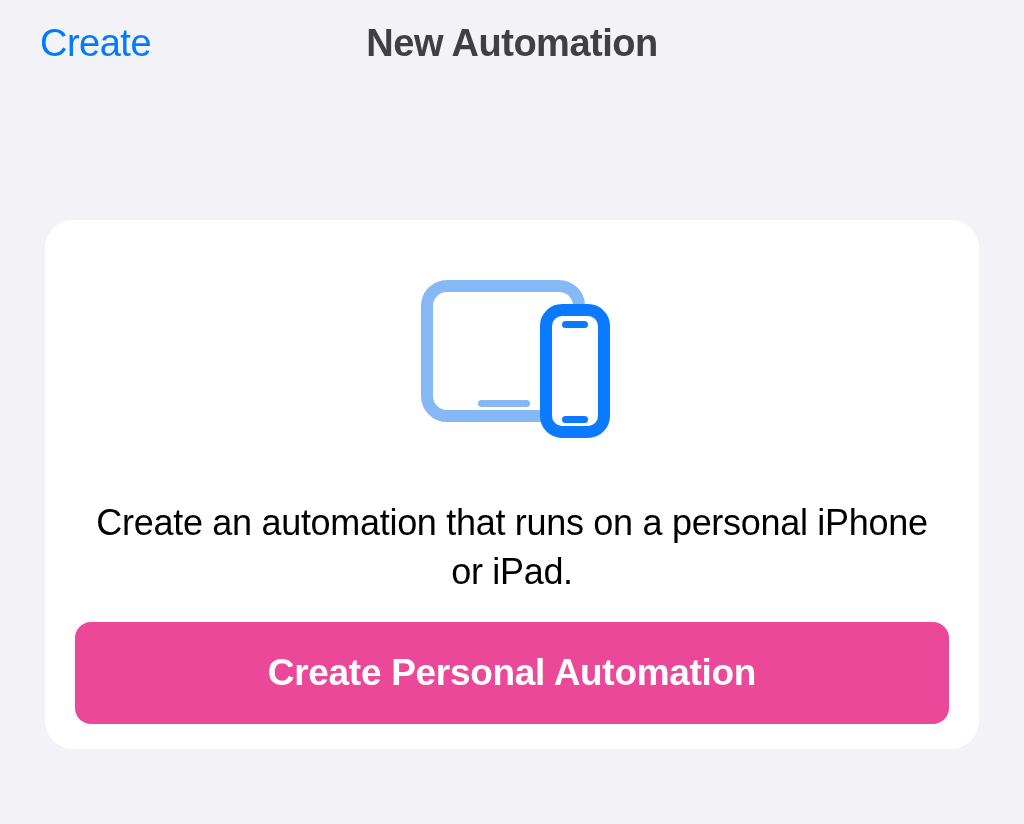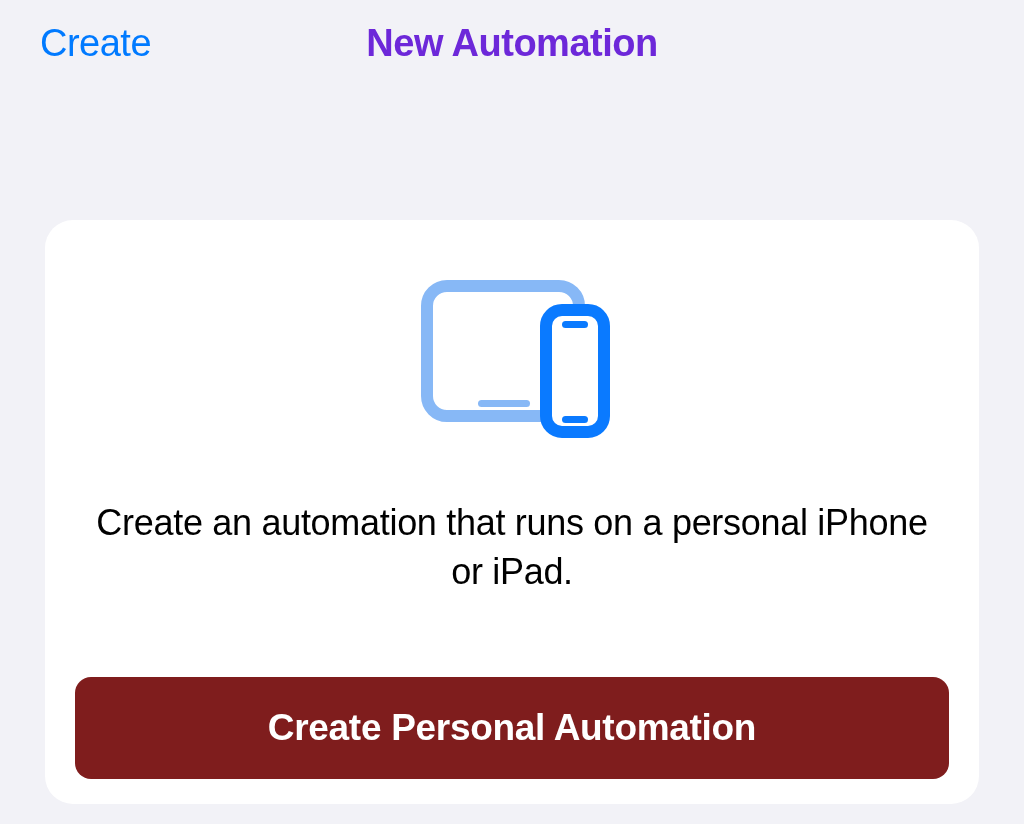--- a/index.html
+++ b/index.html
@@ -34,21 +34,21 @@
       letter-spacing: -0.5px;
     }
     .title {
       position: absolute;
       left: 0;
       right: 0;
       top: 22px;
       text-align: center;
       font-size: 38px;
       font-weight: 600;
-      color: #6d28d9;
+      color: #404040;
       letter-spacing: -0.5px;
       pointer-events: none;
     }
     .card {
       background: #fff;
       margin: 140px 45px 0 45px;
       border-radius: 28px;
       padding: 60px 30px 25px 30px;
       display: flex;
       flex-direction: column;
@@ -57,26 +57,26 @@
     .icon-wrap {
       margin-bottom: 55px;
     }
     .desc {
       font-size: 36px;
       font-weight: 400;
       color: #000;
       text-align: center;
       line-height: 1.35;
       letter-spacing: -0.3px;
-      margin-bottom: 81px;
+      margin-bottom: 26px;
       padding: 0 5px;
     }
     .primary-btn {
       width: 100%;
-      background: #7f1d1d;
+      background: #ec4899;
       color: #fff;
       border: none;
       border-radius: 16px;
       font-size: 37px;
       font-weight: 600;
       padding: 30px 0;
       cursor: pointer;
       letter-spacing: -0.3px;
     }
   </style>

